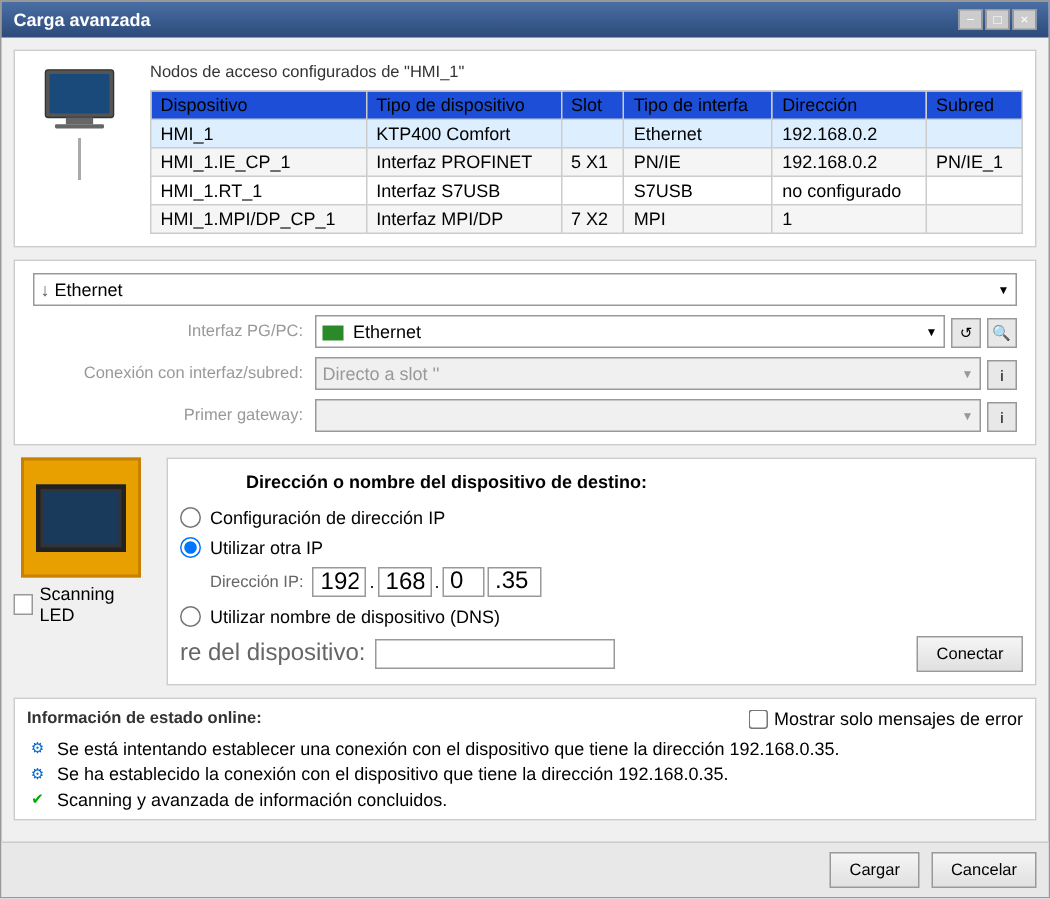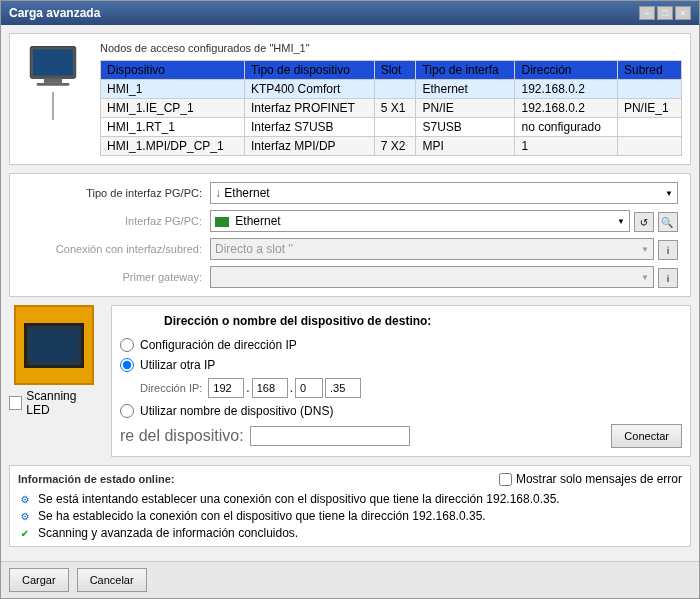--- a/index.html
+++ b/index.html
@@ -43,38 +43,38 @@
     .hmi-screen-inner { background: #1a3a5c; width: 50px; height: 35px; }
     .blink-led { display: flex; align-items: center; gap: 4px; }
     .led-checkbox { width: 14px; height: 14px; border: 1px solid #999; background: white; }
     
     .device-config { flex: 1; border: 1px solid #ccc; padding: 8px; background: white; }
     .device-config-title { font-weight: bold; font-size: 12px; margin-bottom: 10px; padding-left: 44px; }
     .radio-row { display: flex; align-items: center; gap: 6px; margin-bottom: 6px; }
     .radio-input { width: 14px; height: 14px; }
     .ip-row { display: flex; align-items: center; gap: 6px; margin-left: 20px; margin-bottom: 6px; }
     .ip-label { color: #666; font-size: 11px; }
-    .ip-field { border: 1px solid #999; background: white; padding: 2px 4px; height: 20px; font-size: 11px; }
+    .ip-field { border: 1px solid #999; background: white; padding: 2px 4px; height: 20px; font-size: 16px; }
     .ip-fields { display: flex; align-items: center; gap: 2px; }
     .device-name-row { display: flex; align-items: center; gap: 6px; }
     .device-name-label { color: #666; font-size: 16px; }
     .text-field { border: 1px solid #999; background: white; padding: 2px 4px; height: 20px; width: 160px; }
     .btn { border: 1px solid #999; background: linear-gradient(to bottom, #f5f5f5, #e0e0e0); padding: 3px 12px; cursor: pointer; height: 24px; font-size: 11px; }
     
     
     .status-section { background: white; border: 1px solid #ccc; padding: 6px 8px; flex-shrink: 0; }
     .status-header { display: flex; justify-content: space-between; align-items: center; margin-bottom: 6px; }
     .status-title { font-size: 11px; font-weight: bold; color: #333; }
     .status-checkbox-row { display: flex; align-items: center; gap: 4px; }
     .status-messages { display: flex; flex-direction: column; gap: 3px; }
     .status-msg { display: flex; align-items: flex-start; gap: 6px; font-size: 11px; }
     .status-icon { width: 14px; height: 14px; flex-shrink: 0; display: flex; align-items: center; justify-content: center; font-size: 10px; }
     
     
-    .bottom-bar { display: flex; align-items: center; gap: 8px; padding: 6px 8px; background: #e8e8e8; border-top: 1px solid #ccc; flex-shrink: 0; }
+    .bottom-bar { display: flex; justify-content: flex-end; align-items: center; gap: 8px; padding: 6px 8px; background: #e8e8e8; border-top: 1px solid #ccc; flex-shrink: 0; }
     
     .selected-row { background: #cce4ff !important; }
   </style>
 </head>
 <body>
 
 <div class="window">
 
   <div class="title-bar">
     <span class="title-bar-text">Carga avanzada</span>
@@ -143,21 +143,20 @@
                 <td>1</td>
                 <td></td>
               </tr>
             </tbody>
         </table>
       </div>
     </div>
 
     <div class="interface-section">
       <div class="form-row">
-        <span class="form-label">Tipo de interfaz PG/PC:</span>
         <div class="form-control">
           <div class="select-box">
             <span>
               <span style="color:#666;">↓</span> Ethernet
             </span>
             <span class="select-arrow">▼</span>
           </div>
         </div>
       </div>
       <div class="form-row">

